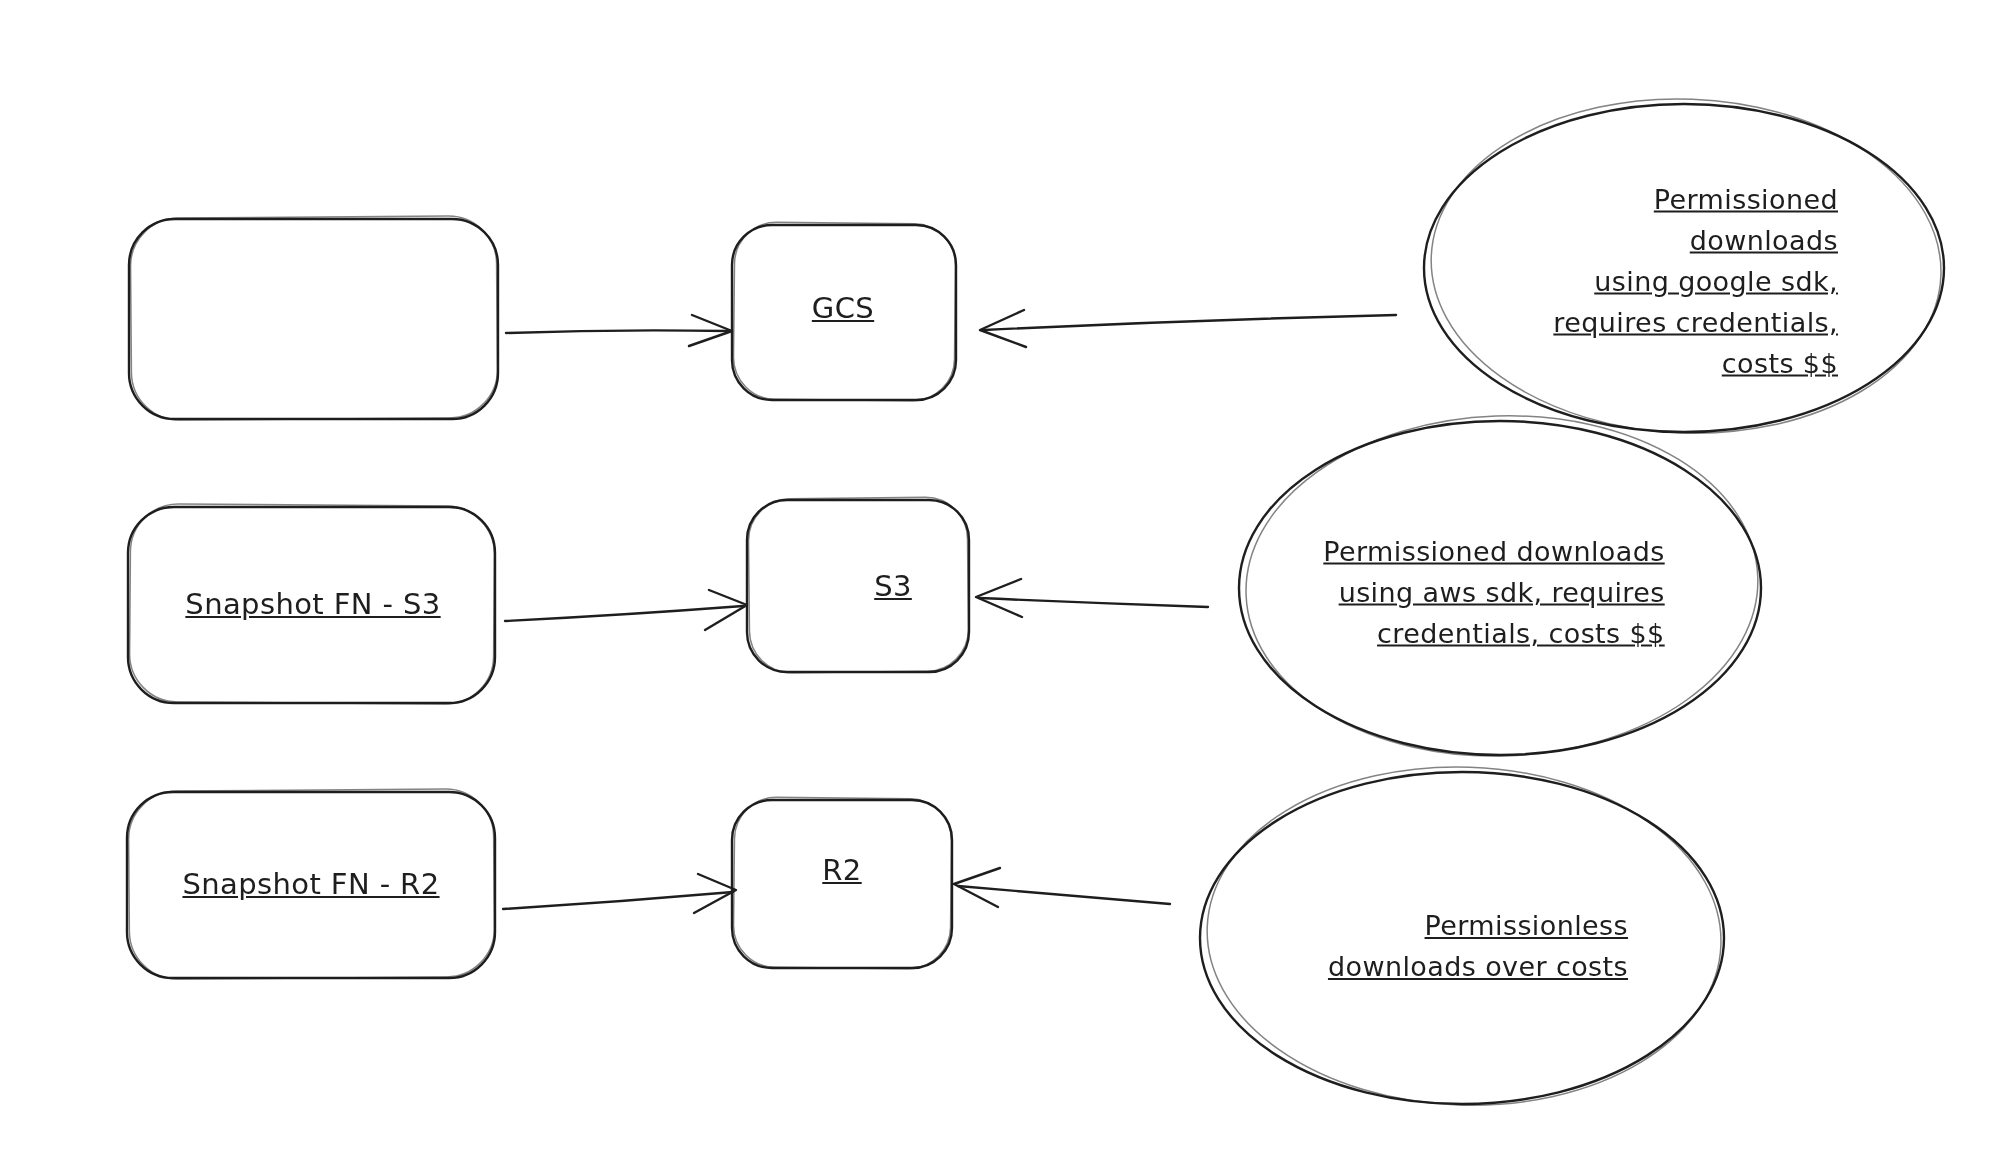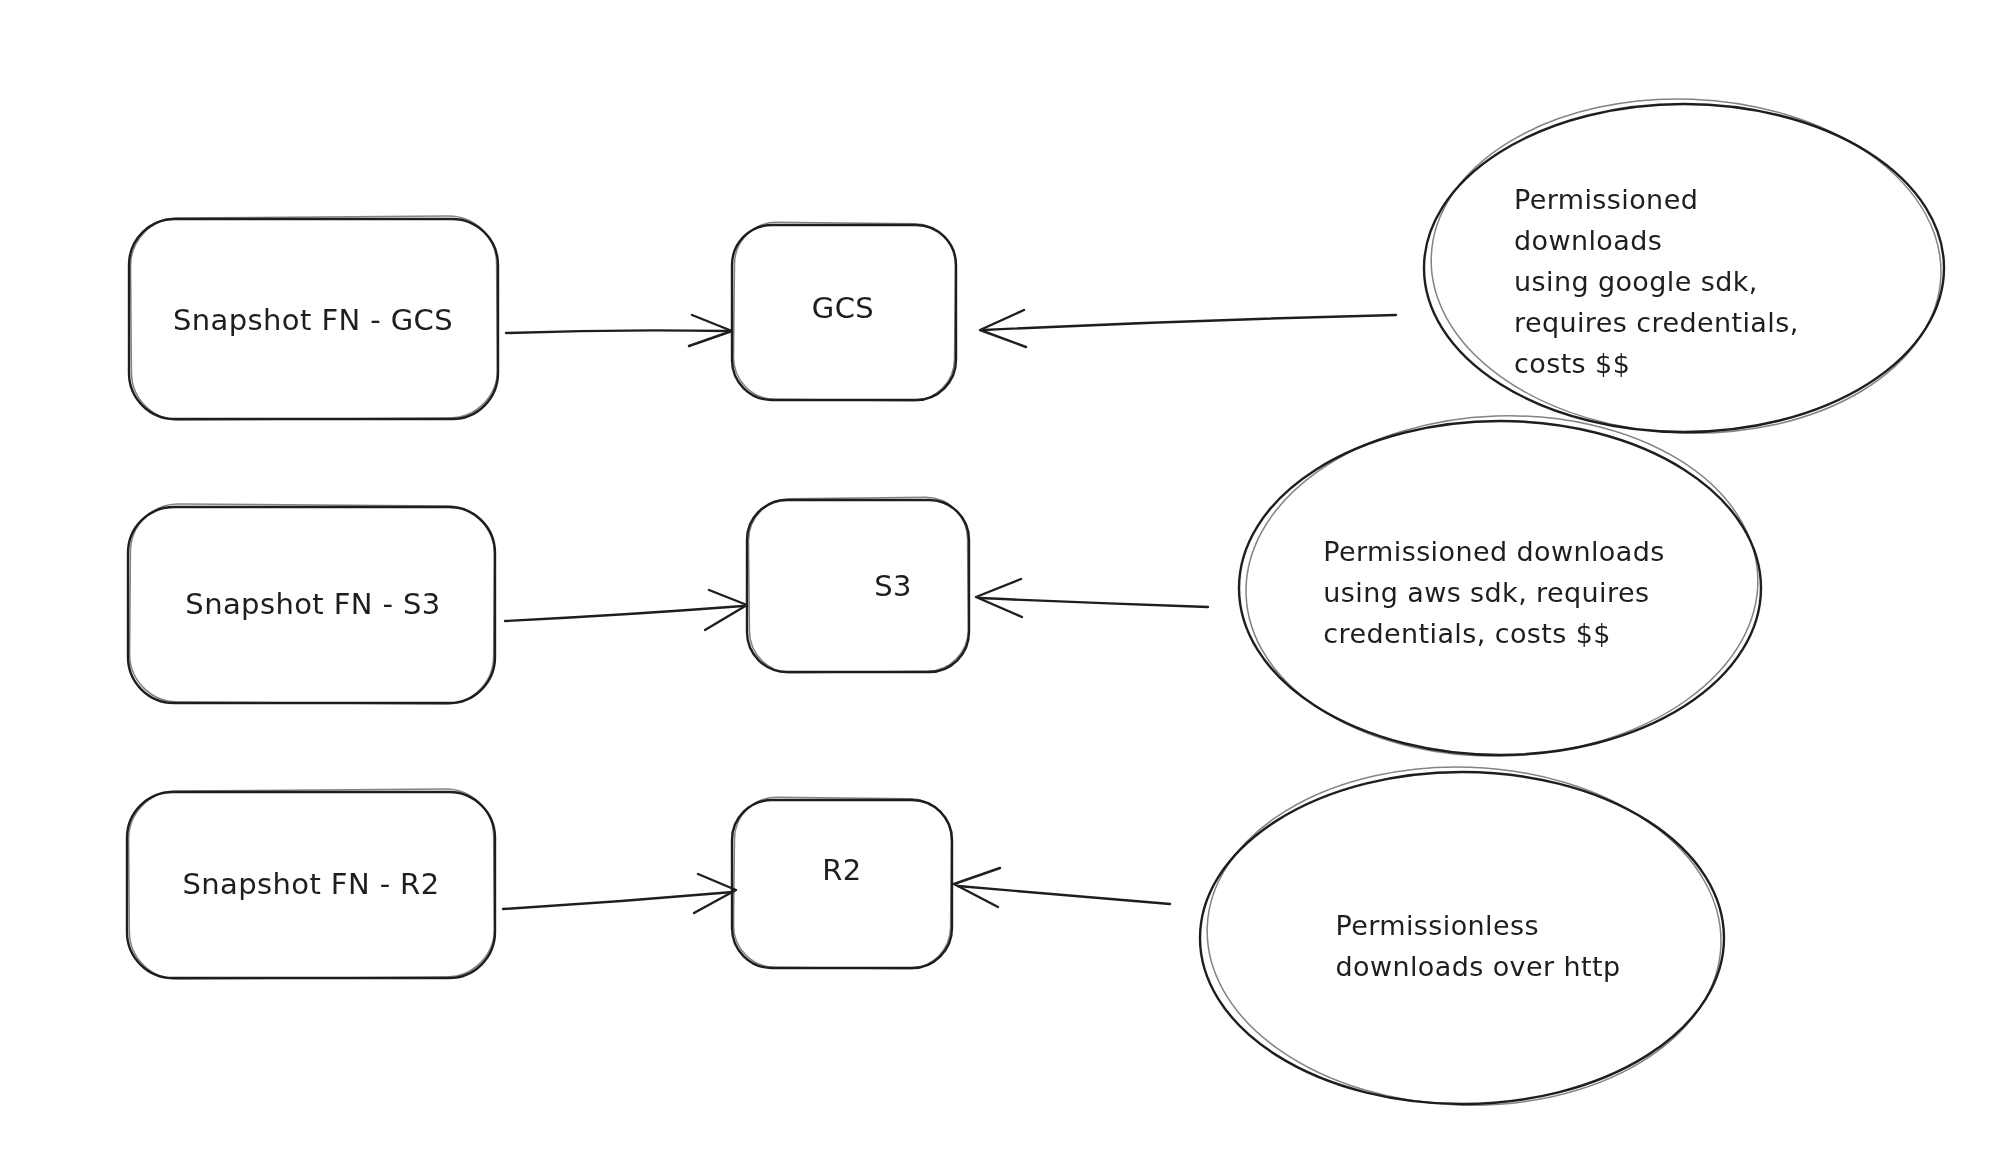--- a/index.html
+++ b/index.html
@@ -33,24 +33,25 @@
   svg.shapes .echo {
     fill: none;
     stroke: var(--stroke, #1e1e1e);
     stroke-width: 1.5;
     opacity: 0.55;
     stroke-linecap: round;
   }
   .label {
     position: absolute;
     transform: translate(-50%, -50%);
-    text-align: left;
+    text-align: right;
     white-space: pre-line;
     letter-spacing: 0.4px;
     color: var(--text, #1e1e1e);
+    text-decoration: underline;
   }
   .node-label {
     font-size: 29px;
     white-space: nowrap;
   }
   .note-label {
     font-size: 27px;
     line-height: 41px;
   }
 </style>
@@ -122,31 +123,30 @@
     <g>
       <path class="stroke" d="M503 909 Q618 902 733 892"></path>
       <path class="stroke" d="M698 874 L736 890 L694 913"></path>
     </g>
     <g>
       <path class="stroke" d="M1170 904 Q1063 895 958 886"></path>
       <path class="stroke" d="M1000 868 L954 884 L998 907"></path>
     </g>
   </svg>
 
-  <div class="label node-label" style="left:313px; top:320px;">Snapshot FN - GCS</div>
   <div class="label node-label" style="left:843px; top:308px;">GCS</div>
   <div class="label note-label" style="left:1676px; top:281px;">Permissioned downloads
 using google sdk,
 requires credentials,
 costs $$</div>
 
   <div class="label node-label" style="left:313px; top:604px;">Snapshot FN - S3</div>
   <div class="label node-label" style="left:858px; top:586px;margin-left:35px;">S3</div>
   <div class="label note-label" style="left:1494px; top:592px;">Permissioned downloads
 using aws sdk, requires
 credentials, costs $$</div>
 
   <div class="label node-label" style="left:311px; top:884px;">Snapshot FN - R2</div>
   <div class="label node-label" style="left:842px; top:870px;">R2</div>
   <div class="label note-label" style="left:1478px; top:946px;">Permissionless
-downloads over http</div>
+downloads over costs</div>
 
 </div>
 
 </body></html>

